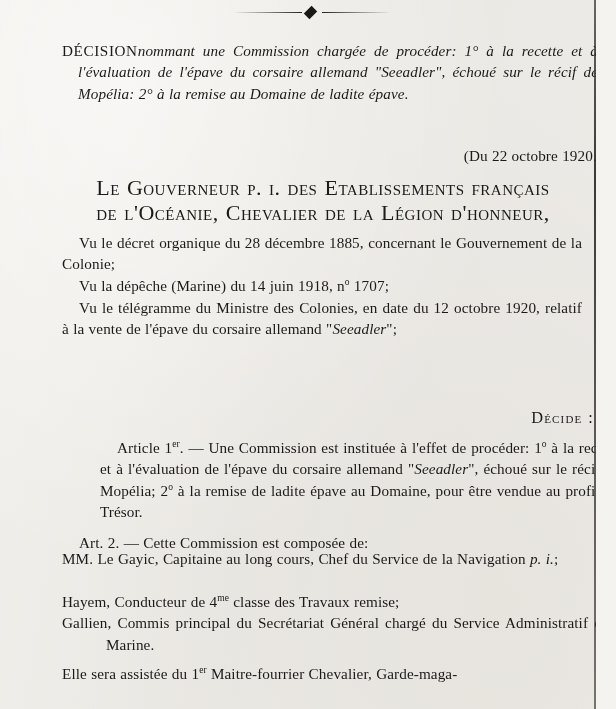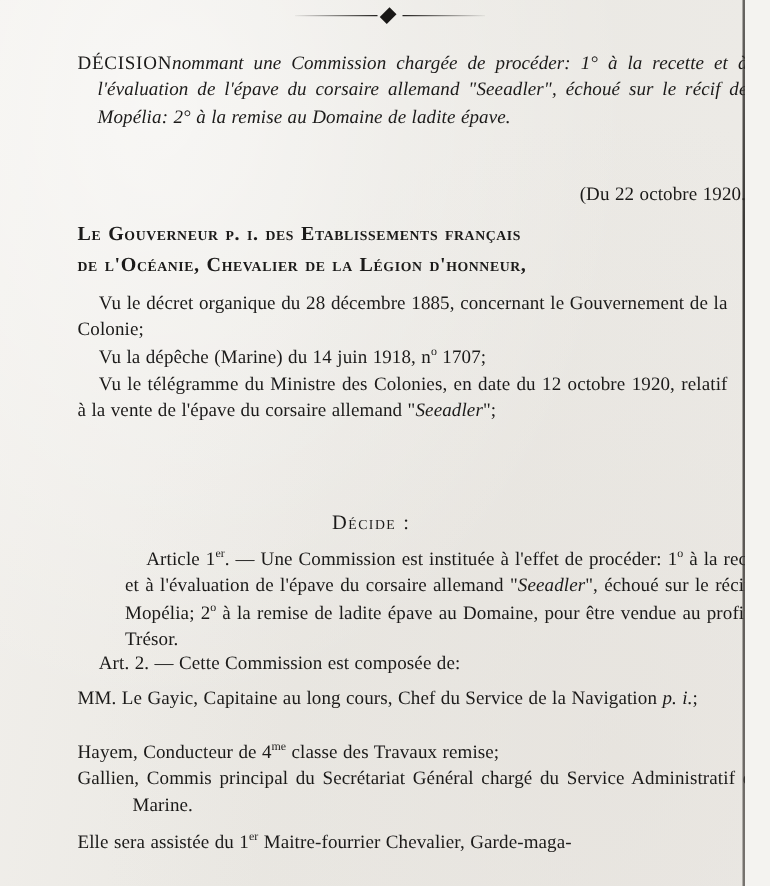--- a/index.html
+++ b/index.html
@@ -116,53 +116,52 @@
     top: 145px;
     width: 602px;
     text-align: right;
     font-style: normal;
   }
 
   .title-gov {
     left: 62px;
     top: 175px;
     width: 522px;
-    text-align: left;
+    text-align: center;
     line-height: 25px;
     font-variant: small-caps;
-    font-size: 16px;
+    font-size: 22px;
     letter-spacing: 0.5px;
     word-spacing: 1px;
-    font-weight: bold;
   }
   .title-gov .l2 { display: block; }
 
   .para {
     left: 62px;
     width: 520px;
   }
   .para.ind { text-indent: 17px; }
 
   .p-vu1    { top: 232px; }
   .p-vu2    { top: 275px; }
   .p-vu3    { top: 297px; }
   .p-vu4    { top: 361px; }
 
   .decide {
     left: 0;
     top: 407px;
     width: 594px;
-    text-align: center;
+    text-align: right;
     font-variant: small-caps;
     font-size: 16.4px;
     letter-spacing: 1.2px;
   }
 
   .p-art1 { top: 437px; margin-left: 38px; }
-  .p-art2 { top: 520px; font-family: Liberation Serif, serif; }
+  .p-art2 { top: 532px; font-family: Liberation Serif, serif; }
 
   .mm-block {
     left: 62px;
     top: 548px;
     width: 520px;
     padding-left: 44px;
     text-indent: -44px;
   }
   .names-block {
     left: 62px;

